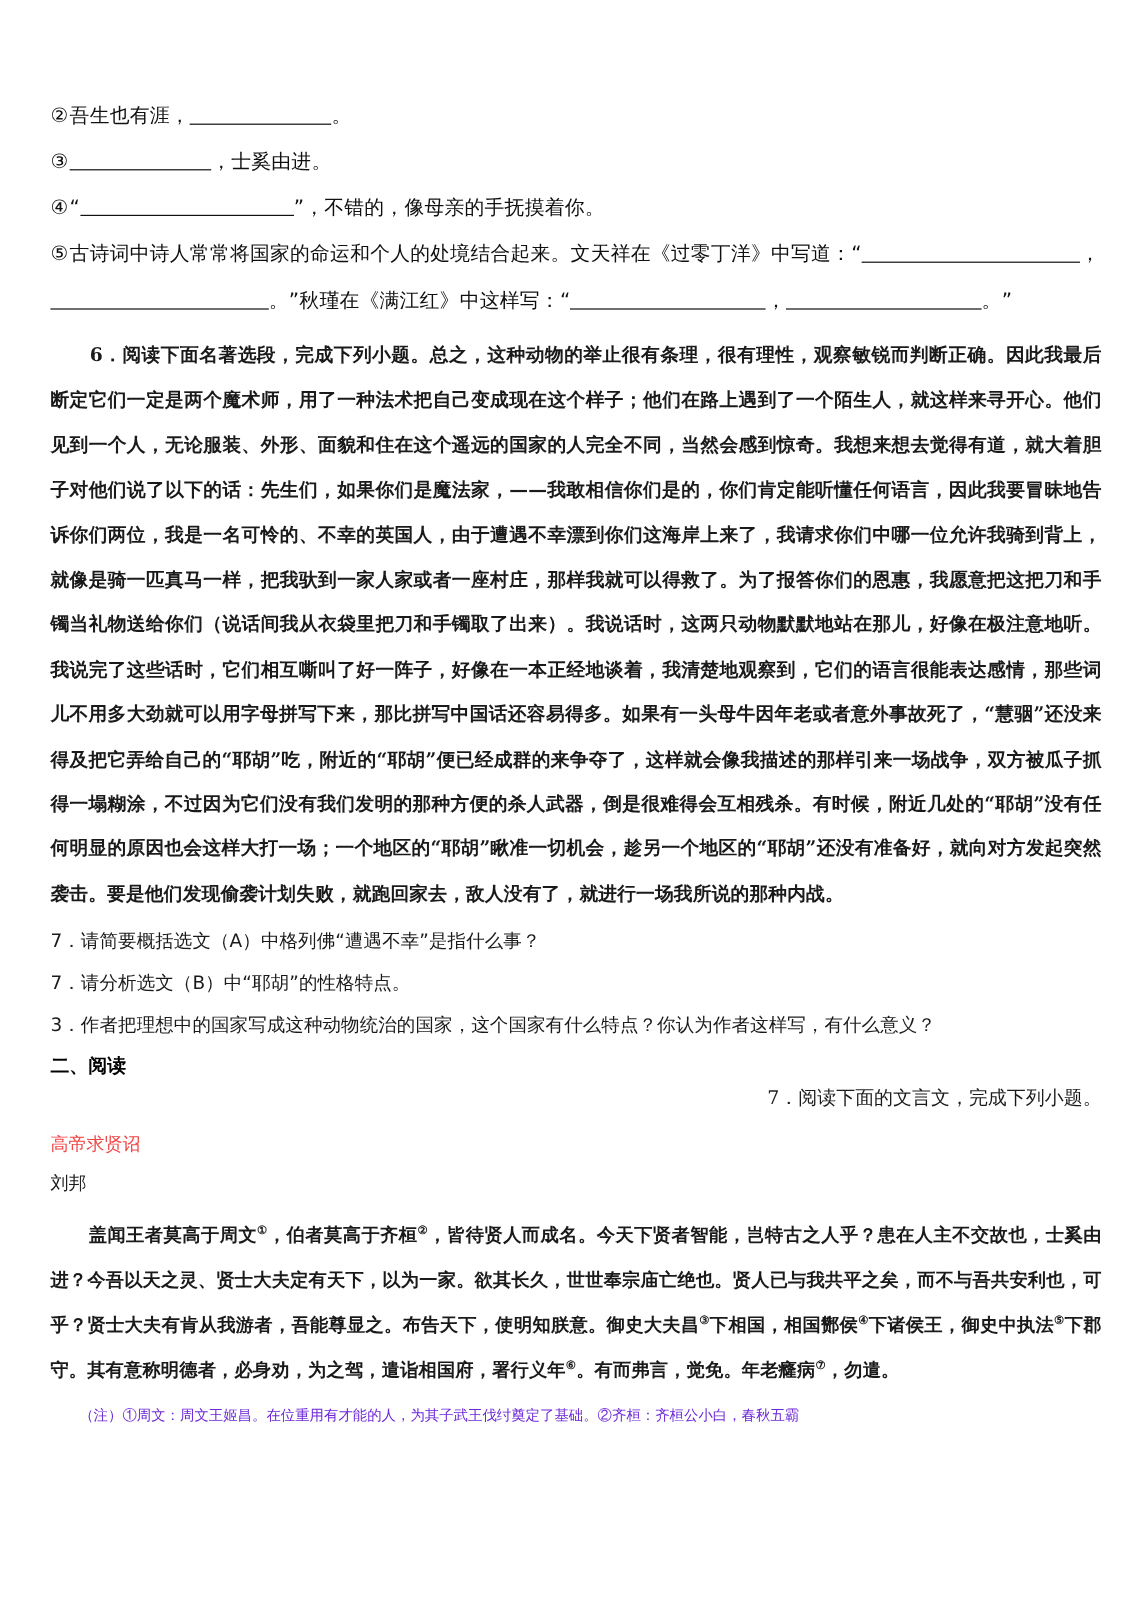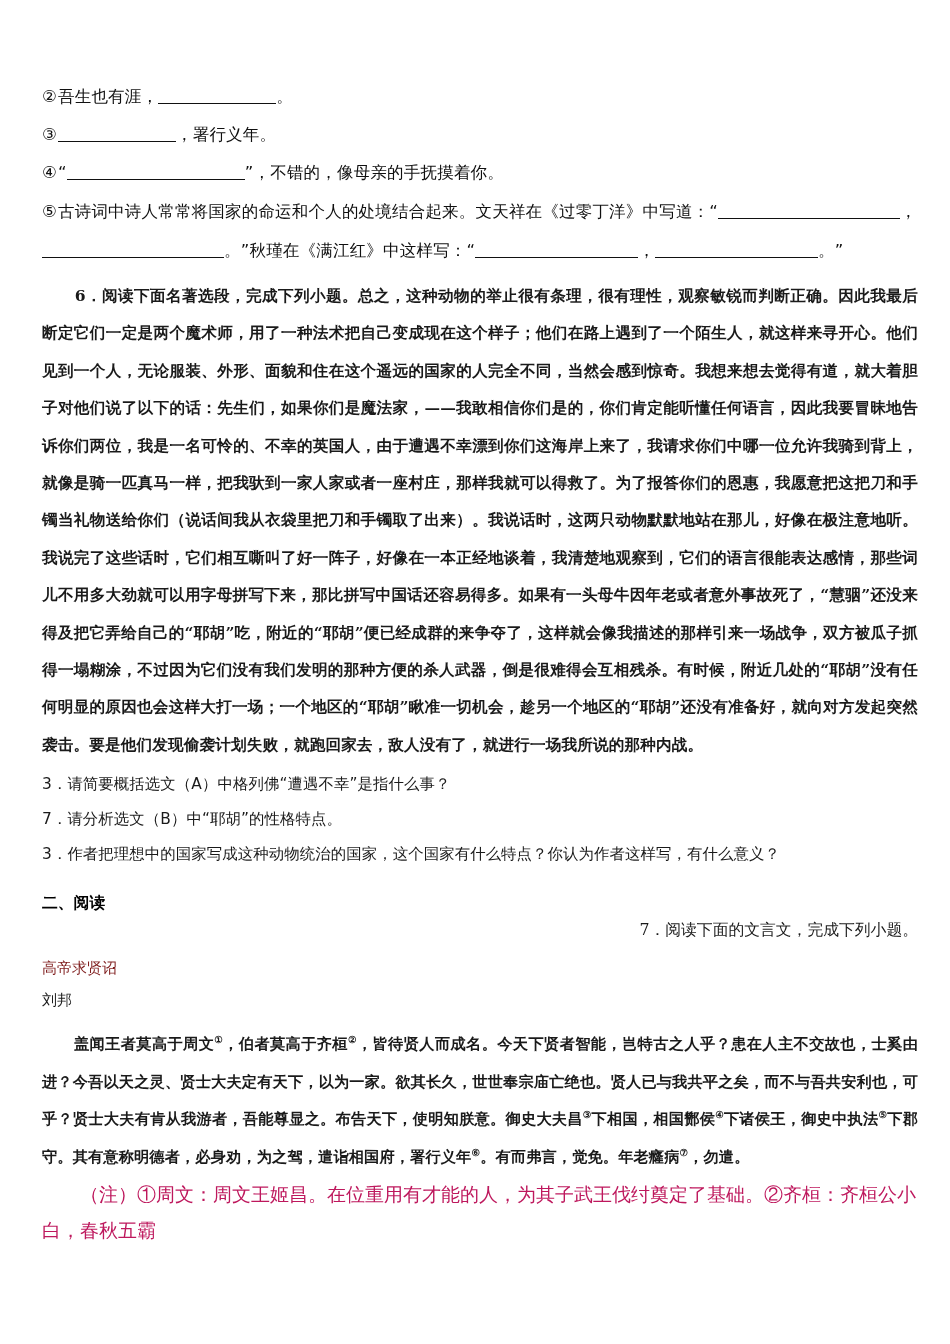--- a/index.html
+++ b/index.html
@@ -74,46 +74,46 @@
     color: #1a1a1a;
     letter-spacing: 0.1px;
   }
 
   .section-head {
     font-family: "DejaVu Sans", "Liberation Sans", sans-serif;
     font-weight: bold;
     font-size: 15.8px;
     line-height: 25px;
     color: #000;
-    margin-top: 18px;
+    margin-top: 3px;
   }
   .sub-q {
     font-family: "DejaVu Serif", "Liberation Serif", serif;
     font-size: 15.8px;
     line-height: 29px;
     color: #1a1a1a;
     text-align: right;
   }
   .lit-title {
     font-family: "DejaVu Serif", "Liberation Serif", serif;
     font-size: 15px;
     line-height: 34px;
-    color: #7f1d1d;
+    color: #ef4444;
   }
   .author {
-    font-family: Liberation Mono, monospace;
+    font-family: Liberation Sans, sans-serif;
     font-size: 15px;
     line-height: 34px;
     color: #1a1a1a;
   }
   .note {
     font-family: "DejaVu Serif", "Liberation Serif", serif;
-    font-size: 19px;
+    font-size: 12px;
     line-height: 36px;
-    color: #be185d;
+    color: #6d28d9;
     text-indent: 2em;
   }
   sup.fn {
     font-size: 9.5px;
     vertical-align: super;
     line-height: 0;
   }
   .gap-sm { height: 7px; }
 </style>
 </head>
@@ -121,38 +121,38 @@
 
 <div class="page">
 
   <div>
 
     <div class="blank-item">
       <span class="circ">②</span><span>吾生也有涯，</span><span class="fill-line" style="width:118px;"></span><span>。</span>
     </div>
 
     <div class="blank-item">
-      <span class="circ">③</span><span class="fill-line" style="width:118px;"></span><span>，署行义年。</span>
+      <span class="circ">③</span><span class="fill-line" style="width:118px;"></span><span>，士奚由进。</span>
     </div>
 
     <div class="blank-item">
       <span class="circ">④</span><span>“</span><span class="fill-line" style="width:178px;"></span><span>”</span><span>，不错的，像母亲的手抚摸着你。</span>
     </div>
 
     <div class="blank-item wrap">
       <span class="circ">⑤</span><span>古诗词中诗人常常将国家的命运和个人的处境结合起来。文天祥在《过零丁洋》中写道：</span><span>“</span><span class="fill-line" style="width:182px;"></span><span>，</span><span class="fill-line" style="width:182px;"></span><span>。</span><span>”</span><span>秋瑾在《满江红》中这样写：</span><span>“</span><span class="fill-line" style="width:163px;"></span><span>，</span><span class="fill-line" style="width:163px;"></span><span>。</span><span>”</span>
     </div>
   </div>
 
   <div class="gap-sm"></div>
 
   <p class="passage indent"><span>6．</span><span>阅读下面名著选段，完成下列小题。</span><span>总之，这种动物的举止很有条理，很有理性，观察敏锐而判断正确。因此我最后断定它们一定是两个魔术师，用了一种法术把自己变成现在这个样子；他们在路上遇到了一个陌生人，就这样来寻开心。他们见到一个人，无论服装、外形、面貌和住在这个遥远的国家的人完全不同，当然会感到惊奇。我想来想去觉得有道，就大着胆子对他们说了以下的话：先生们，如果你们是魔法家，——我敢相信你们是的，你们肯定能听懂任何语言，因此我要冒昧地告诉你们两位，我是一名可怜的、不幸的英国人，由于遭遇不幸漂到你们这海岸上来了，我请求你们中哪一位允许我骑到背上，就像是骑一匹真马一样，把我驮到一家人家或者一座村庄，那样我就可以得救了。为了报答你们的恩惠，我愿意把这把刀和手镯当礼物送给你们（说话间我从衣袋里把刀和手镯取了出来）。我说话时，这两只动物默默地站在那儿，好像在极注意地听。我说完了这些话时，它们相互嘶叫了好一阵子，好像在一本正经地谈着，我清楚地观察到，它们的语言很能表达感情，那些词儿不用多大劲就可以用字母拼写下来，那比拼写中国话还容易得多。如果有一头母牛因年老或者意外事故死了，“慧骃”还没来得及把它弄给自己的“耶胡”吃，附近的“耶胡”便已经成群的来争夺了，这样就会像我描述的那样引来一场战争，双方被瓜子抓得一塌糊涂，不过因为它们没有我们发明的那种方便的杀人武器，倒是很难得会互相残杀。有时候，附近几处的“耶胡”没有任何明显的原因也会这样大打一场；一个地区的“耶胡”瞅准一切机会，趁另一个地区的“耶胡”还没有准备好，就向对方发起突然袭击。要是他们发现偷袭计划失败，就跑回家去，敌人没有了，就进行一场我所说的那种内战。</span></p>
 
   <div class="qnum-list">
-    <div class="qline">3．请简要概括选文（A）中格列佛“遭遇不幸”是指什么事？</div>
+    <div class="qline">7．请简要概括选文（A）中格列佛“遭遇不幸”是指什么事？</div>
     <div class="qline">7．请分析选文（B）中“耶胡”的性格特点。</div>
     <div class="qline">3．作者把理想中的国家写成这种动物统治的国家，这个国家有什么特点？你认为作者这样写，有什么意义？</div>
   </div>
 
   <div class="section-head">二、阅读</div>
   <div class="sub-q">7．阅读下面的文言文，完成下列小题。</div>
 
   <div class="gap-sm"></div>
 
   <div class="lit-title">高帝求贤诏</div>

